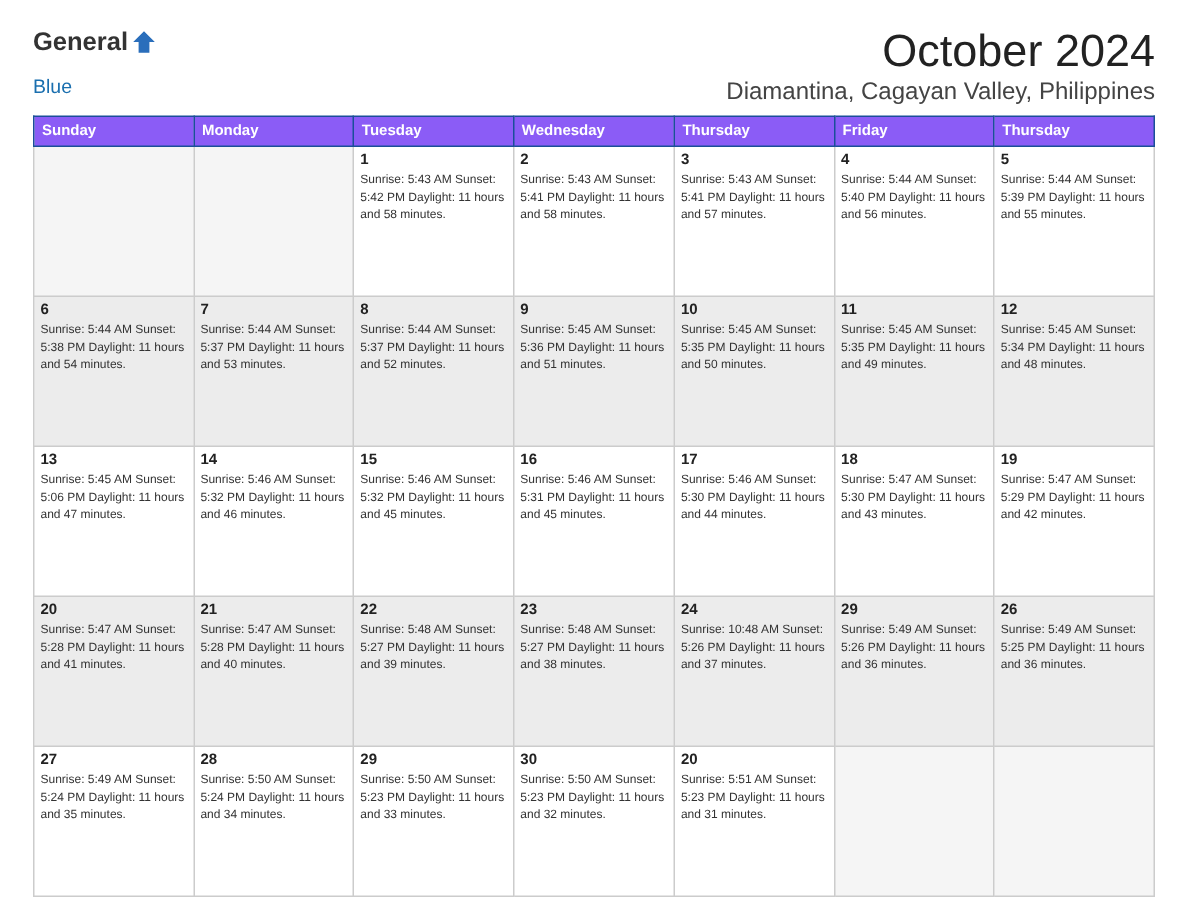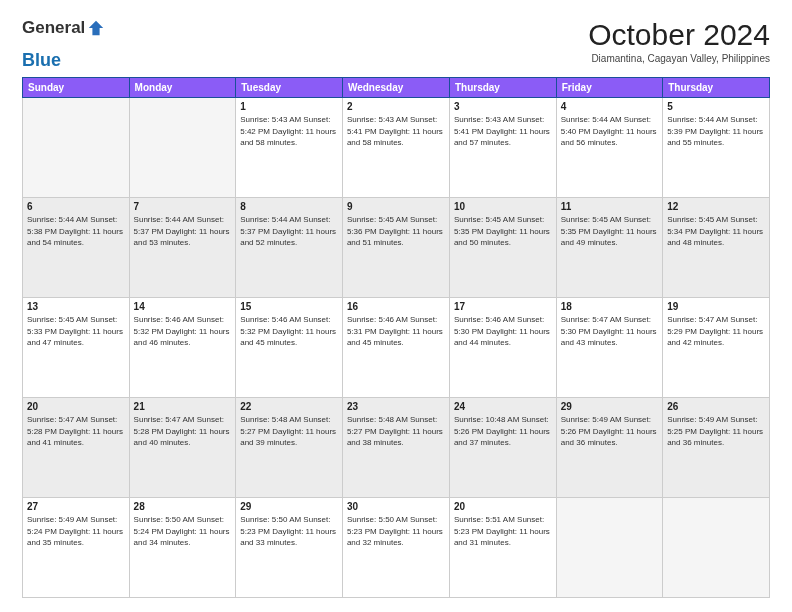--- a/index.html
+++ b/index.html
@@ -32,40 +32,40 @@
     .logo-text {
       display: flex;
       align-items: center;
     }
     .logo-general {
       font-size: 17px;
       font-weight: bold;
       color: #333;
     }
     .logo-blue {
-      font-size: 18px;
-      font-weight: bold;
+      font-size: 13px;
+      font-weight: normal;
       color: #1a6faf;
     }
     .logo-icon {
       width: 18px;
       height: 18px;
       margin-left: 2px;
     }
     .title-block {
       text-align: right;
     }
     .month-title {
       font-size: 30px;
       font-weight: normal;
       color: #222;
       line-height: 1.1;
     }
     .subtitle {
-      font-size: 10px;
+      font-size: 16px;
       color: #444;
       margin-top: 2px;
     }
     .calendar {
       width: 100%;
       border-collapse: collapse;
       flex: 1;
       font-size: 8.5px;
     }
     .calendar th {
@@ -211,21 +211,21 @@
             <span class="day-num">12</span>
             <div class="day-info">Sunrise: 5:45 AM
 Sunset: 5:34 PM
 Daylight: 11 hours and 48 minutes.</div>
           </td>
         </tr>
         <tr>
           <td>
             <span class="day-num">13</span>
             <div class="day-info">Sunrise: 5:45 AM
-Sunset: 5:33 PM
+Sunset: 5:06 PM
 Daylight: 11 hours and 47 minutes.</div>
           </td>
           <td>
             <span class="day-num">14</span>
             <div class="day-info">Sunrise: 5:46 AM
 Sunset: 5:32 PM
 Daylight: 11 hours and 46 minutes.</div>
           </td>
           <td>
             <span class="day-num">15</span>

